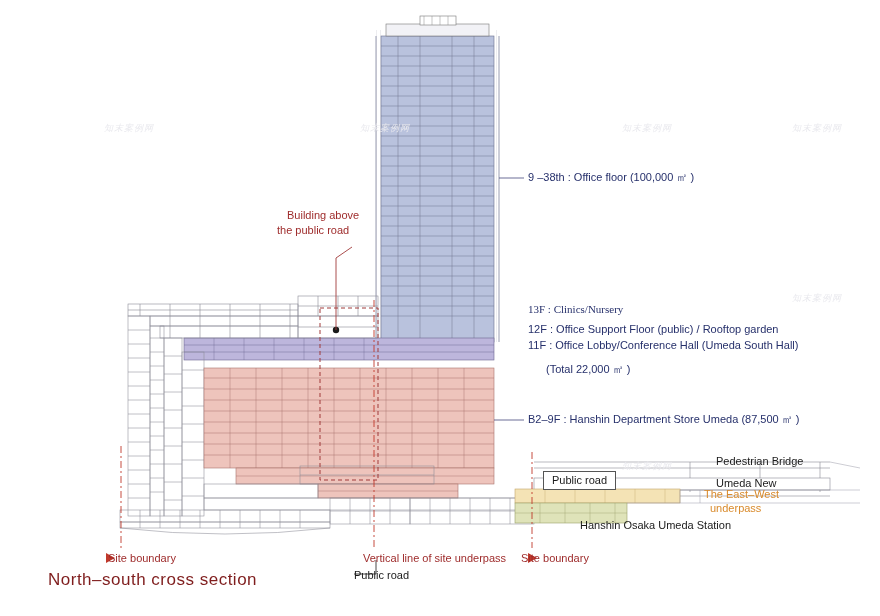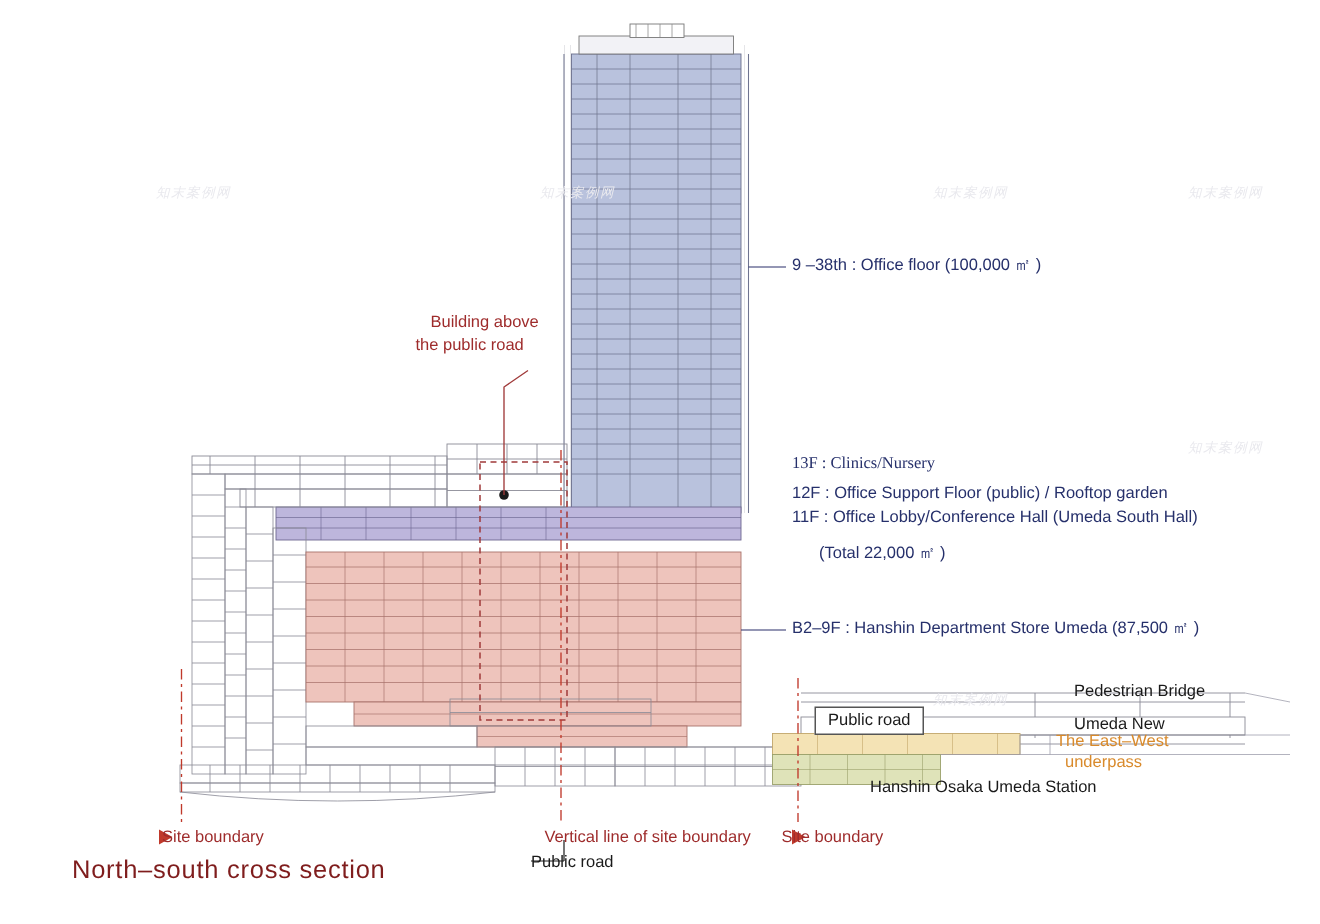--- a/index.html
+++ b/index.html
@@ -378,21 +378,21 @@
   <div class="lbl orange" style="left:686px; top:501px;text-align:right;">underpass</div>
 
   <div class="lbl black" style="left:540px; top:518px;margin-left:40px;">Hanshin Osaka Umeda Station</div>
 
   <div class="tri" style="left:106px; top:553px;"></div>
   <div class="lbl red" style="left:108px; top:551px;">Site boundary</div>
 
   <div class="tri" style="left:528px; top:553px;"></div>
   <div class="lbl red" style="left:521px; top:551px;">Site boundary</div>
 
-  <div class="lbl red" style="left:363px; top:551px;">Vertical line of site boundary</div>
+  <div class="lbl red" style="left:363px; top:551px;">Vertical line of site underpass</div>
 
   <div class="lbl black" style="left:354px; top:568px;">Public road</div>
 
   <div class="title" style="left:48px; top:570px;">North–south cross section</div>
 
   <div class="wm" style="left:104px;  top:122px;">知末案例网</div>
   <div class="wm" style="left:360px;  top:122px;">知末案例网</div>
   <div class="wm" style="left:622px;  top:122px;">知末案例网</div>
   <div class="wm" style="left:792px;  top:122px;">知末案例网</div>
   <div class="wm" style="left:792px;  top:292px;">知末案例网</div>

